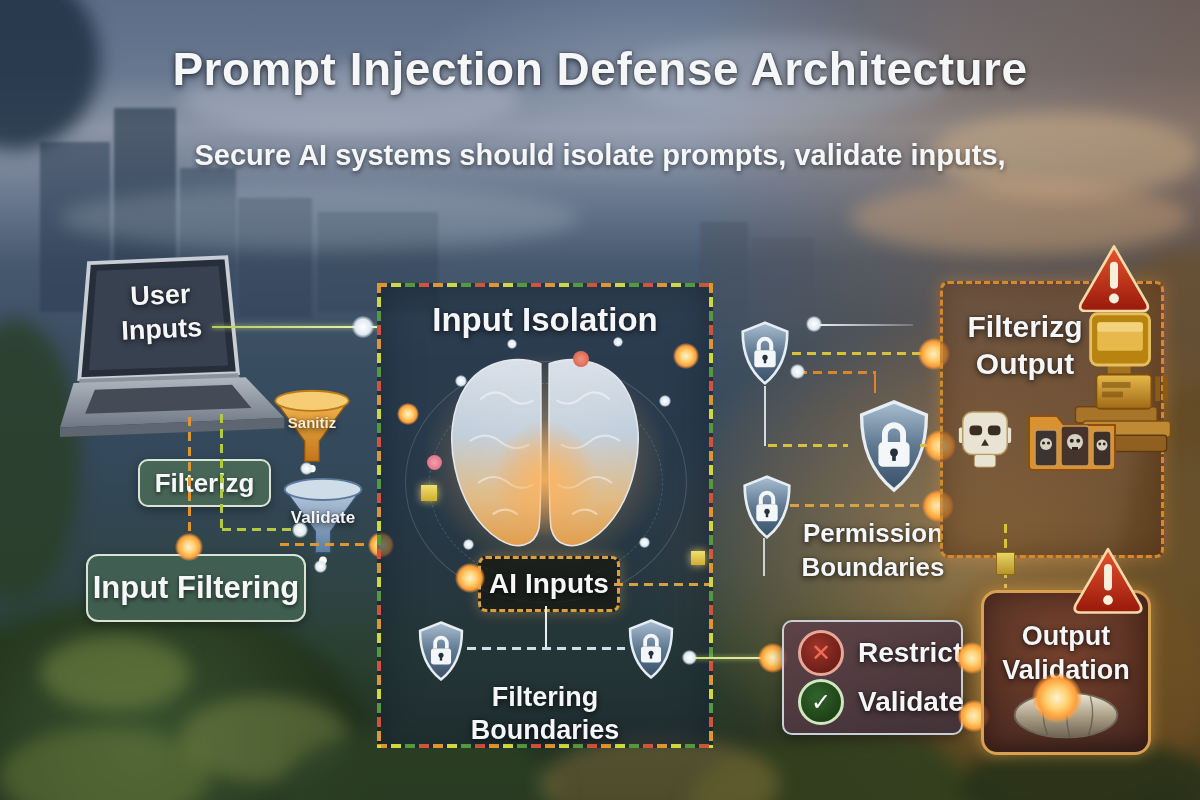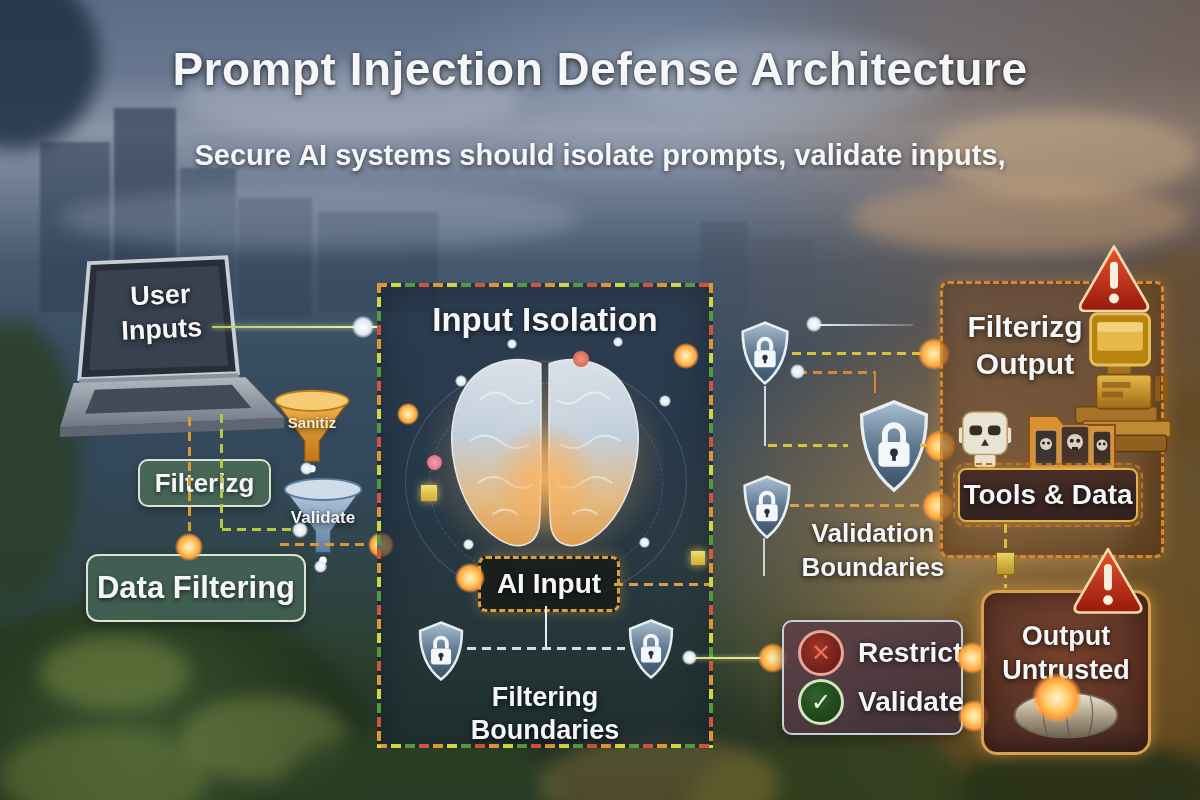--- a/index.html
+++ b/index.html
@@ -163,21 +163,21 @@
   <div class="abs" style="left:276px;top:476px;width:94px;height:92px;">
     <svg viewBox="0 0 96 96" width="94" height="92">
       <path d="M8 14 L40 58 L40 80 L56 80 L56 58 L88 14 Z" fill="url(#fanB)" stroke="#33506c" stroke-width="1.5"></path>
       <ellipse cx="48" cy="14" rx="40" ry="11" fill="#cfdde9" stroke="#5a7a9c" stroke-width="2"></ellipse>
       <circle cx="48" cy="88" r="4" fill="#fdfdf5"></circle>
     </svg>
     <div class="abs txt center" style="left:6px;top:32px;width:82px;font-size:17px;">Validate</div>
   </div>
 
   <div class="gbox" style="left:138px;top:459px;width:129px;height:44px;font-size:26px;background:rgba(74,106,87,.88);">Filterizg</div>
-  <div class="gbox" style="left:86px;top:554px;width:216px;height:64px;font-size:31px;border-radius:12px;background:rgba(66,98,83,.9);">Data Filtering</div>
+  <div class="gbox" style="left:86px;top:554px;width:216px;height:64px;font-size:31px;border-radius:12px;background:rgba(66,98,83,.9);">Input Filtering</div>
 
   <div class="solid-h" style="left:212px;top:326px;width:166px;background:linear-gradient(90deg,#b6cc5a,#eef3c2);box-shadow:0 0 5px rgba(220,240,140,.8);"></div>
   <div class="dot-w" style="left:352px;top:316px;width:22px;height:22px;"></div>
   <div class="dash-v" style="--c:#e0962e;left:188px;top:417px;height:130px;"></div>
   <div class="dash-v" style="--c:#b6c93e;left:220px;top:414px;height:116px;"></div>
   <div class="dash-h" style="--c:#b6c93e;left:222px;top:528px;width:74px;"></div>
   <div class="dot-w" style="left:292px;top:522px;width:16px;height:16px;"></div>
   <div class="glow" style="left:175px;top:533px;width:28px;height:28px;"></div>
   <div class="dash-h" style="--c:#e0962e;left:280px;top:543px;width:98px;"></div>
   <div class="glow" style="left:368px;top:532px;width:26px;height:26px;"></div>
@@ -212,21 +212,21 @@
     <div class="dot-w" style="left:86px;top:256px;width:11px;height:11px;"></div>
     <div class="dot-w" style="left:262px;top:254px;width:11px;height:11px;"></div>
     <div class="abs" style="left:196px;top:68px;width:16px;height:16px;border-radius:50%;background:radial-gradient(circle,#f2917e,#d05a44);"></div>
     <div class="abs" style="left:50px;top:172px;width:15px;height:15px;border-radius:50%;background:radial-gradient(circle,#f5a0b0,#d86078);"></div>
     <div class="abs" style="left:44px;top:202px;width:16px;height:16px;background:linear-gradient(#f0e070,#cfae2e);box-shadow:0 0 8px rgba(250,230,120,.8);"></div>
     <div class="abs" style="left:314px;top:268px;width:14px;height:14px;background:linear-gradient(#f0e070,#cfae2e);box-shadow:0 0 8px rgba(250,230,120,.8);"></div>
     <div class="glow" style="left:296px;top:60px;width:26px;height:26px;"></div>
     <div class="glow" style="left:20px;top:120px;width:22px;height:22px;"></div>
 
     <div class="aimodel" style="left:101px;top:273px;width:136px;height:50px;">
-      <span class="txt" style="font-size:28px;">AI Input</span>
+      <span class="txt" style="font-size:28px;">AI Inputs</span>
     </div>
     <div class="glow" style="left:78px;top:280px;width:30px;height:30px;"></div>
     <div class="solid-v" style="left:168px;top:323px;height:42px;background:#e8eef2;"></div>
     <div class="dash-h" style="--c:#cfe0ea;left:90px;top:364px;width:158px;"></div>
     <div class="dash-h" style="--c:#d8a040;left:237px;top:300px;width:95px;"></div>
 
     <div class="abs" style="left:38px;top:337px;width:52px;height:62px;">
       <svg viewBox="0 0 60 74" width="52" height="62">
           <path d="M30 3 L55 13 C55 36 49 56 30 71 C11 56 5 36 5 13 Z" fill="url(#shgrad)" stroke="#e6edf3" stroke-width="3"></path>
           <path d="M23 34 v-6 a7 7 0 0 1 14 0 v6" fill="none" stroke="#f4f7f9" stroke-width="4.5"></path>
@@ -273,21 +273,21 @@
     <svg viewBox="0 0 60 74" width="54" height="66">
         <path d="M30 3 L55 13 C55 36 49 56 30 71 C11 56 5 36 5 13 Z" fill="url(#shgrad)" stroke="#e6edf3" stroke-width="3"></path>
         <path d="M23 34 v-6 a7 7 0 0 1 14 0 v6" fill="none" stroke="#f4f7f9" stroke-width="4.5"></path>
         <rect x="18" y="34" width="24" height="19" rx="3.5" fill="#f4f7f9"></rect>
         <circle cx="30" cy="42" r="3" fill="#27313c"></circle>
         <rect x="28.6" y="42" width="2.8" height="6.5" fill="#27313c"></rect>
       </svg>
   </div>
 
   <div class="abs txt center" style="left:790px;top:516px;width:166px;font-size:26px;line-height:34px;">
-    <div>Validation</div>
+    <div>Permission</div>
     <div>Boundaries</div>
   </div>
 
   <div class="solid-h" style="left:815px;top:324px;width:98px;background:linear-gradient(90deg,#f0f4f8,rgba(240,244,248,.2));"></div>
   <div class="dot-w" style="left:806px;top:316px;width:16px;height:16px;"></div>
   <div class="dash-h" style="--c:#d8c23a;left:792px;top:352px;width:142px;"></div>
   <div class="glow" style="left:918px;top:338px;width:32px;height:32px;"></div>
   <div class="dash-h" style="--c:#d8882c;left:798px;top:371px;width:78px;"></div>
   <div class="solid-v" style="left:874px;top:371px;height:22px;background:#d8882c;"></div>
   <div class="dot-w" style="left:790px;top:364px;width:15px;height:15px;"></div>
@@ -354,23 +354,20 @@
         <circle cx="48.8" cy="36.8" r="2" fill="#2c241c"></circle>
         <circle cx="55.2" cy="36.8" r="2" fill="#2c241c"></circle>
         <rect x="49" y="43" width="6" height="3" fill="#2c241c"></rect>
       <rect x="70" y="27" width="18" height="35" rx="3" fill="#3c3028" stroke="#c89858" stroke-width="1.5"></rect>
       <circle cx="79" cy="41" r="5.5" fill="#d8d2c2"></circle>
         <circle cx="76.8" cy="40" r="1.4" fill="#2c241c"></circle>
         <circle cx="81.2" cy="40" r="1.4" fill="#2c241c"></circle>
     </svg>
   </div>
 
-  <div class="toolsdata" style="left:958px;top:468px;width:176px;height:50px;">
-    <span class="txt" style="font-size:28px;">Tools &amp; Data</span>
-  </div>
 
   <div class="dash-v" style="--c:#d8c23a;left:1004px;top:524px;height:64px;"></div>
   <div class="abs" style="left:996px;top:552px;width:17px;height:21px;background:linear-gradient(#e8d468,#b89428);border:1px solid #8a6c14;"></div>
 
   <div class="solid-h" style="left:684px;top:657px;width:98px;background:linear-gradient(90deg,#cde06a,#f0ecc0);box-shadow:0 0 5px rgba(220,240,140,.7);"></div>
   <div class="dot-w" style="left:682px;top:650px;width:15px;height:15px;"></div>
   <div class="glow" style="left:758px;top:643px;width:30px;height:30px;"></div>
 
   <div class="restrictbox" style="left:782px;top:620px;width:181px;height:115px;">
     <div class="rrow">
@@ -388,21 +385,21 @@
   </div>
 
   <div class="solid-h" style="left:961px;top:657px;width:22px;background:#e2c25a;"></div>
   <div class="glow" style="left:956px;top:642px;width:32px;height:32px;"></div>
   <div class="solid-h" style="left:961px;top:715px;width:22px;background:#e2c25a;"></div>
   <div class="glow" style="left:958px;top:700px;width:32px;height:32px;"></div>
 
   <div class="ovpanel" style="left:981px;top:590px;width:164px;height:159px;">
     <div class="abs txt center" style="left:0;top:26px;width:164px;font-size:27px;line-height:34px;">
       <div>Output</div>
-      <div>Untrusted</div>
+      <div>Validation</div>
     </div>
     <div class="abs" style="left:22px;top:94px;width:120px;height:56px;">
       <svg viewBox="0 0 120 60" width="120" height="56">
         <ellipse cx="60" cy="30" rx="55" ry="24" fill="url(#capgrad)" stroke="#6f6658" stroke-width="2"></ellipse>
         <path d="M38 8 q-6 22 2 43 M62 6 q-4 24 2 48 M86 10 q6 20 -2 42" fill="none" stroke="#5c5344" stroke-width="1.5" opacity=".7"></path>
         <ellipse cx="45" cy="20" rx="18" ry="8" fill="#ffffff" opacity=".45"></ellipse>
       </svg>
     </div>
     <div class="glow" style="left:48px;top:80px;width:50px;height:50px;"></div>
   </div>

